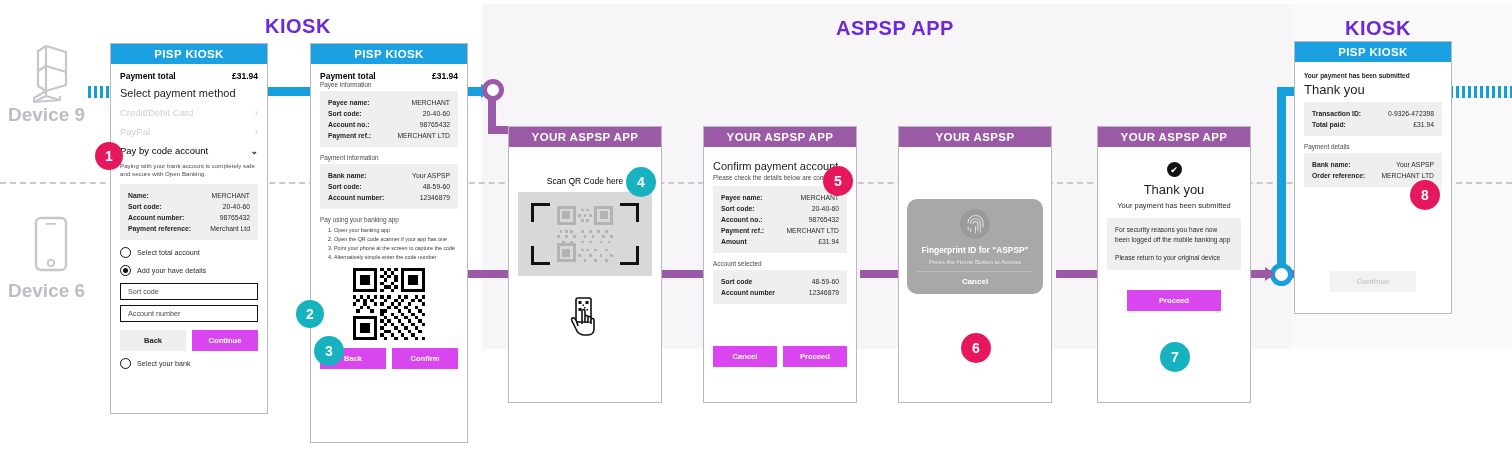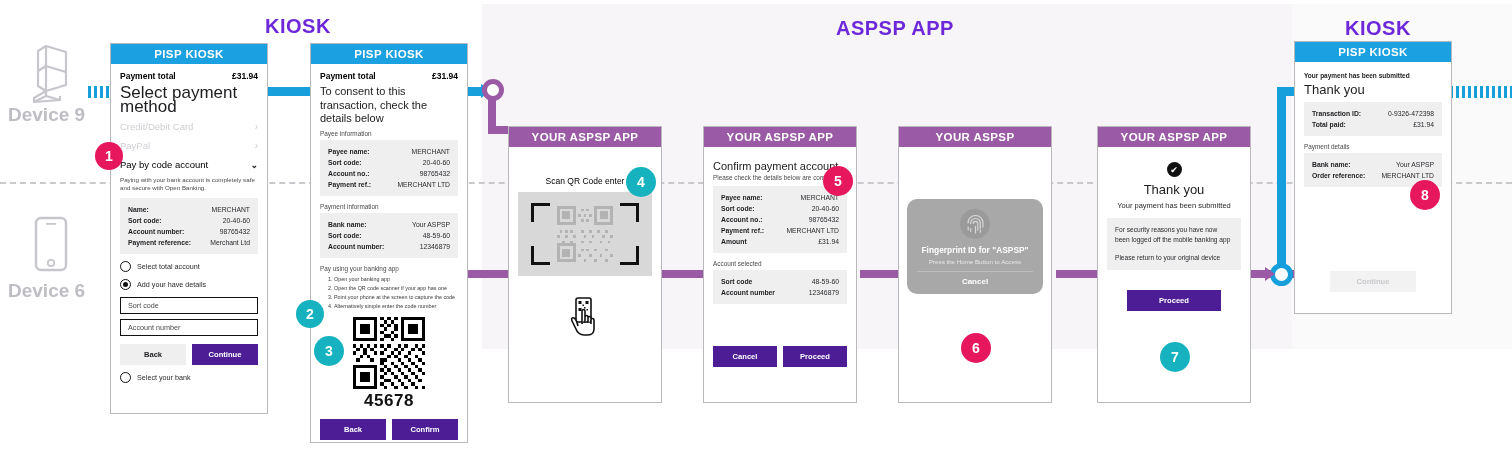--- a/index.html
+++ b/index.html
@@ -60,21 +60,21 @@
 
   .row-sb{display:flex;justify-content:space-between;align-items:baseline;}
   .t-bold{font-weight:bold;}
   .f7{font-size:6.5px;}
   .f8{font-size:7.5px;}
   .f9{font-size:8.5px;}
   .f11{font-size:11px;}
   .f13{font-size:13px;}
   .grey{color:#cfcfd4;}
 
-  .h-title{font-size:17px;color:#1d1d20;margin:5px 0 3px 0;line-height:14px;}
+  .h-title{font-size:11px;color:#1d1d20;margin:5px 0 3px 0;line-height:14px;}
   .h-title2{font-size:11px;color:#1d1d20;margin:4px 0 4px 0;line-height:13.5px;}
 
   .opt{
     display:flex;justify-content:space-between;align-items:center;
     font-size:9.5px;padding:4px 0;
   }
   .chev{color:#cfcfd4;font-size:10px;}
   .chev-dark{color:#1d1d20;font-size:9px;font-weight:bold;}
 
   .note{font-size:6.2px;color:#4a4a4e;line-height:8px;margin:2px 0 6px 0;}
@@ -102,21 +102,21 @@
 
   .field{
     border:1.6px solid #111;height:17px;margin:5px 0;
     display:flex;align-items:center;padding:0 7px;
     font-size:7.2px;color:#4a4a4e;box-sizing:border-box;
   }
 
   .btnrow{display:flex;gap:6px;margin:8px 0 5px 0;justify-content:flex-end;}
   .btn{
     flex:1;height:21px;display:flex;align-items:center;justify-content:center;
-    font-size:7.6px;font-weight:bold;color:#ffffff;background:#4c1d95;
+    font-size:7.6px;font-weight:bold;color:#ffffff;background:#d946ef;
   }
   .btn.light{background:#efeff0;color:#1d1d20;}
   .btn.disabled{background:#f2f2f3;color:#c9c9cd;}
 
   .ol{margin:0;padding:0 0 0 14px;font-size:5.4px;color:#3a3a3e;line-height:9px;}
   .ol li{margin:0;}
 
   .qrcode{display:block;margin:6px auto 2px auto;}
   .qrnum{
     text-align:center;font-size:17px;font-weight:bold;color:#111;
@@ -317,21 +317,20 @@
     </div>
   </div>
 
   <div class="card" style="left:310px;top:43px;width:158px;height:400px;">
     <div class="card-head head-blue">PISP KIOSK</div>
     <div class="card-body">
       <div class="row-sb">
         <span class="f9 t-bold">Payment total</span>
         <span class="f9 t-bold">£31.94</span>
       </div>
-      <div class="h-title2">To consent to this transaction, check the details below</div>
 
       <div class="seclabel">Payee information</div>
       <div class="panel">
         <div class="prow">
           <span class="k">Payee name:</span>
           <span class="v">MERCHANT</span>
         </div>
         <div class="prow">
           <span class="k">Sort code:</span>
           <span class="v">20-40-60</span>
@@ -476,33 +475,32 @@
             <rect x="11" y="19" width="1" height="1"></rect>
             <rect x="14" y="19" width="1" height="1"></rect>
             <rect x="17" y="19" width="1" height="1"></rect>
           <rect x="9" y="20" width="1" height="1"></rect>
             <rect x="12" y="20" width="1" height="1"></rect>
             <rect x="15" y="20" width="1" height="1"></rect>
             <rect x="18" y="20" width="1" height="1"></rect>
             <rect x="20" y="20" width="1" height="1"></rect>
         </g>
       </svg>
-      <div class="qrnum">45678</div>
 
       <div class="btnrow">
         <div class="btn">Back</div>
         <div class="btn">Confirm</div>
       </div>
     </div>
   </div>
 
   <div class="card" style="left:508px;top:126px;width:154px;height:277px;">
     <div class="card-head head-purple">YOUR ASPSP APP</div>
     <div class="card-body">
-      <div class="center f9" style="margin:22px 0 0 0;">Scan QR Code enter</div>
+      <div class="center f9" style="margin:22px 0 0 0;">Scan QR Code here</div>
       <div class="scanbox">
         <div class="corner c-tl"></div>
         <div class="corner c-tr"></div>
         <div class="corner c-bl"></div>
         <div class="corner c-br"></div>
         <svg width="56" height="56" viewBox="0 0 21 21" shape-rendering="crispEdges" style="opacity:.28">
           <g fill="#555">
             <rect x="0" y="0" width="7" height="1"></rect>
               <rect x="0" y="6" width="7" height="1"></rect>
             <rect x="0" y="0" width="1" height="7"></rect>

